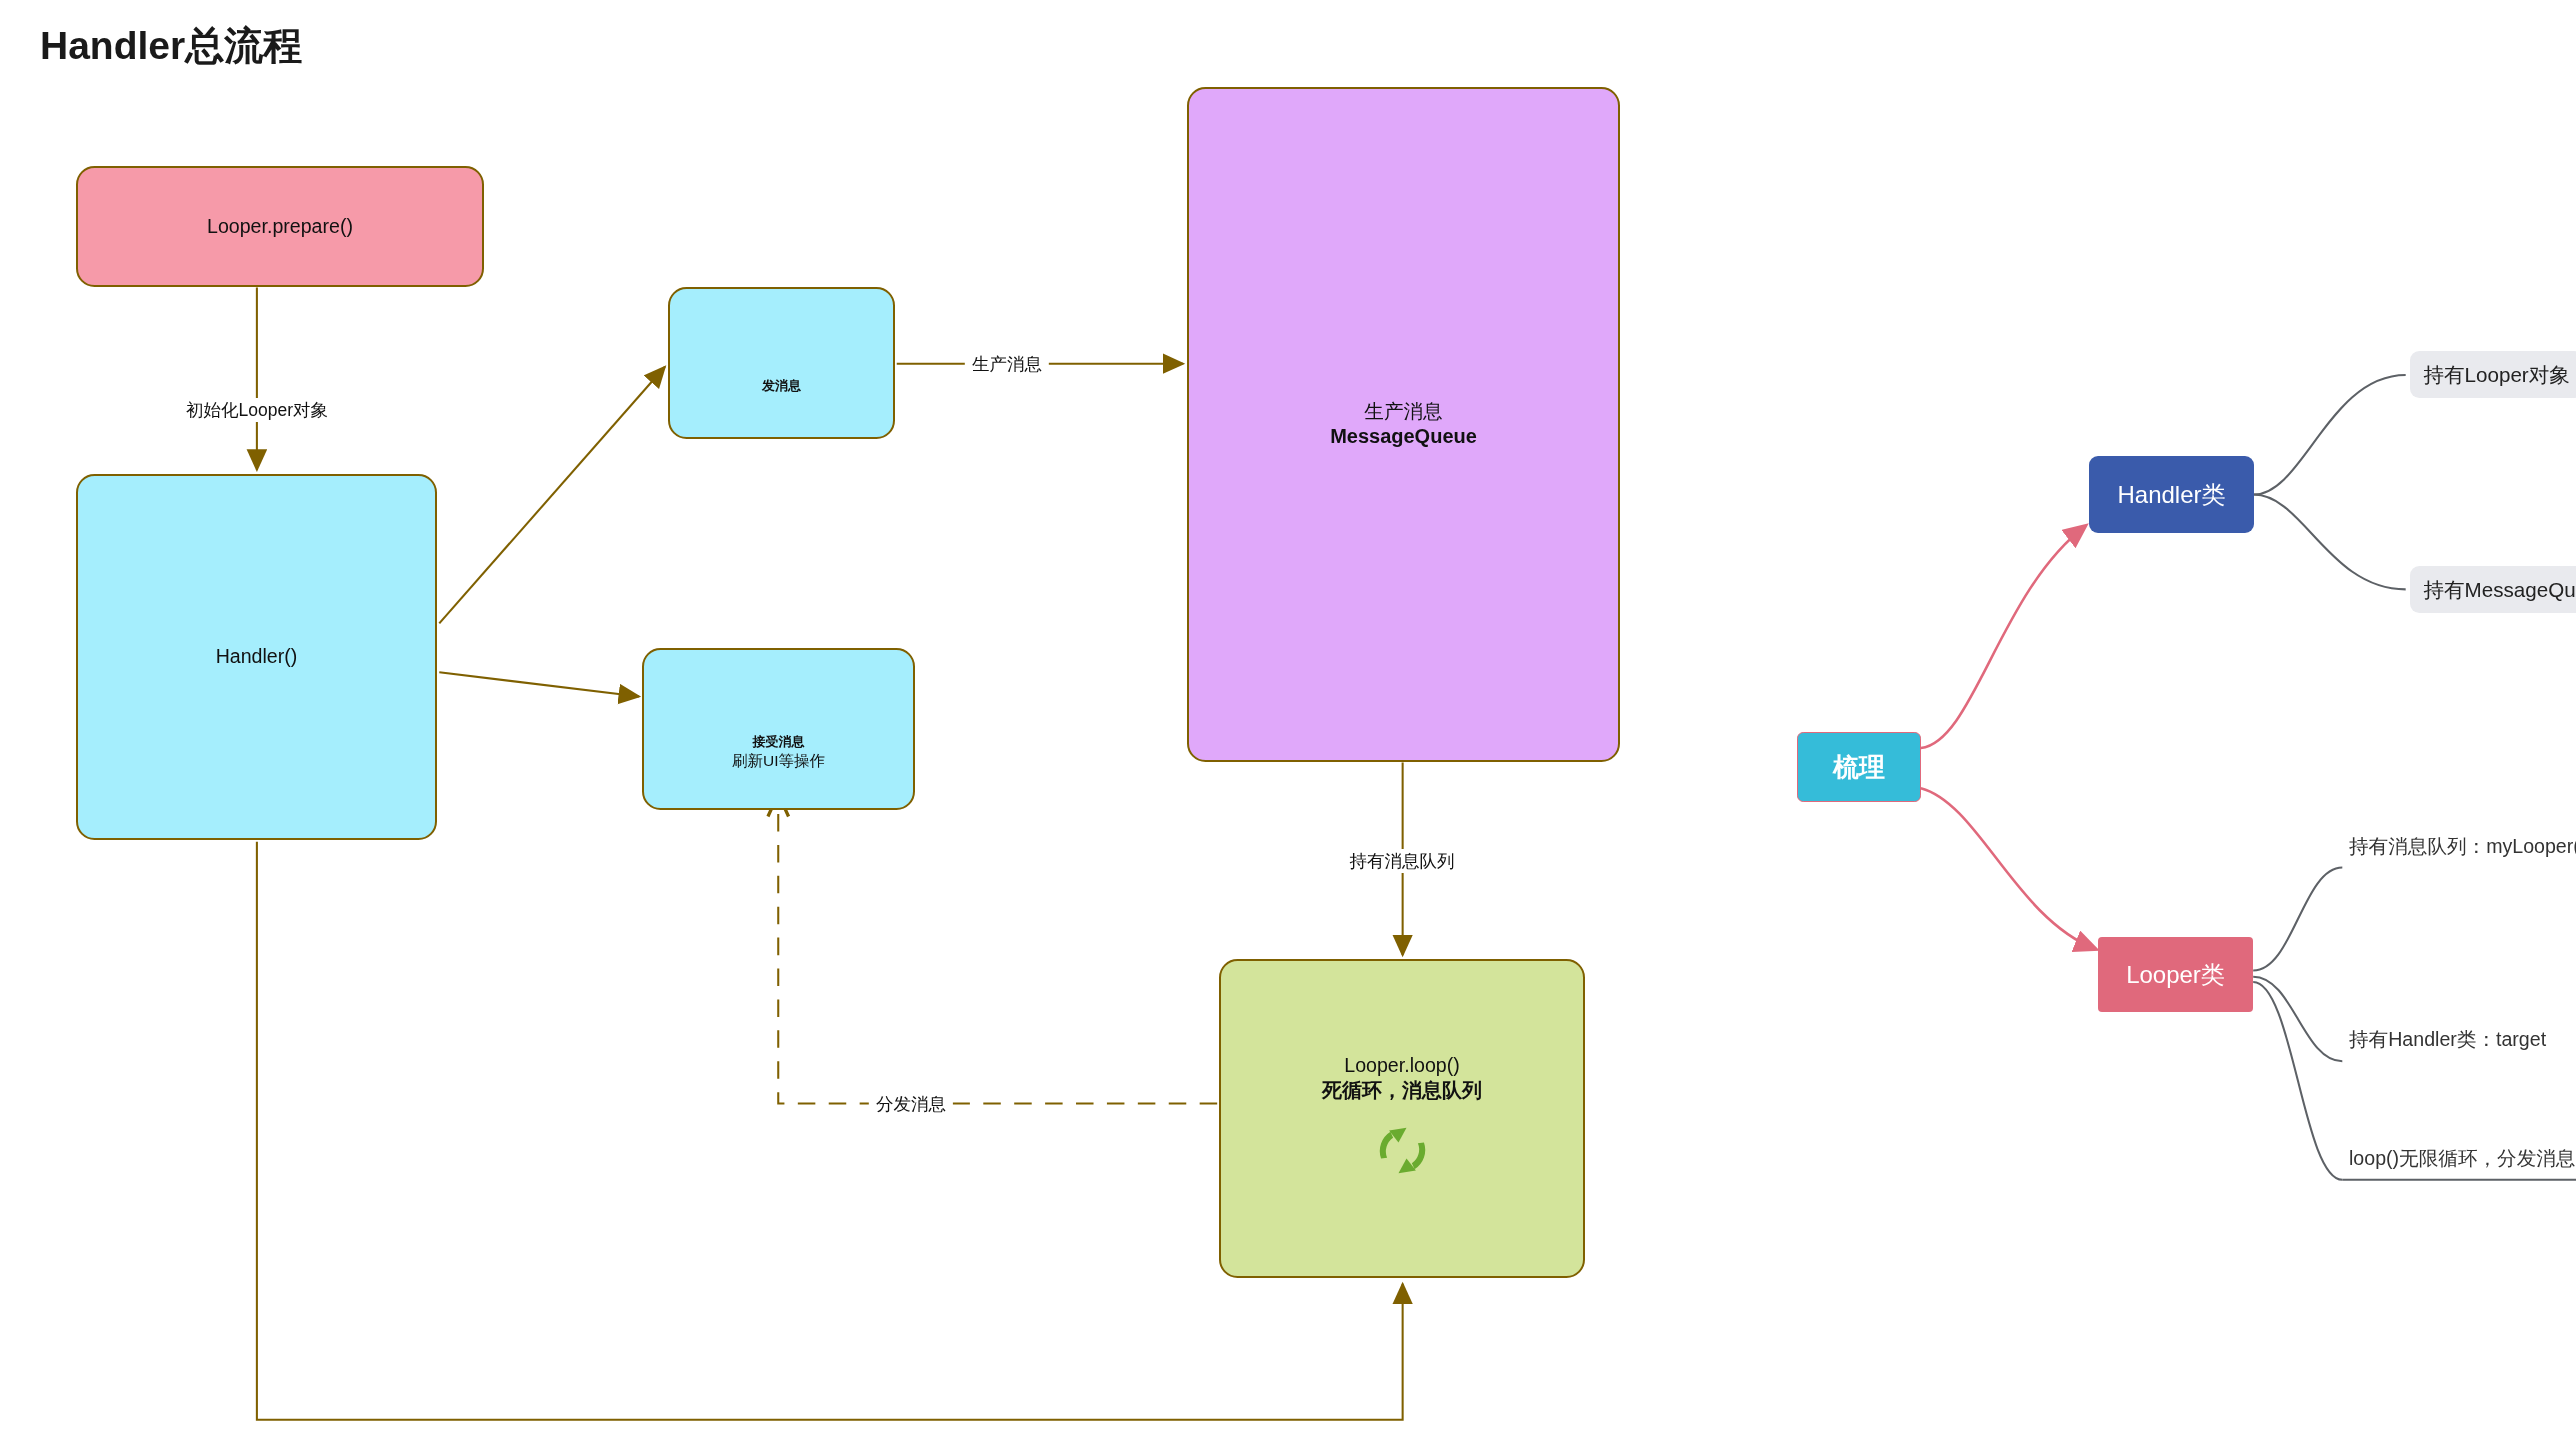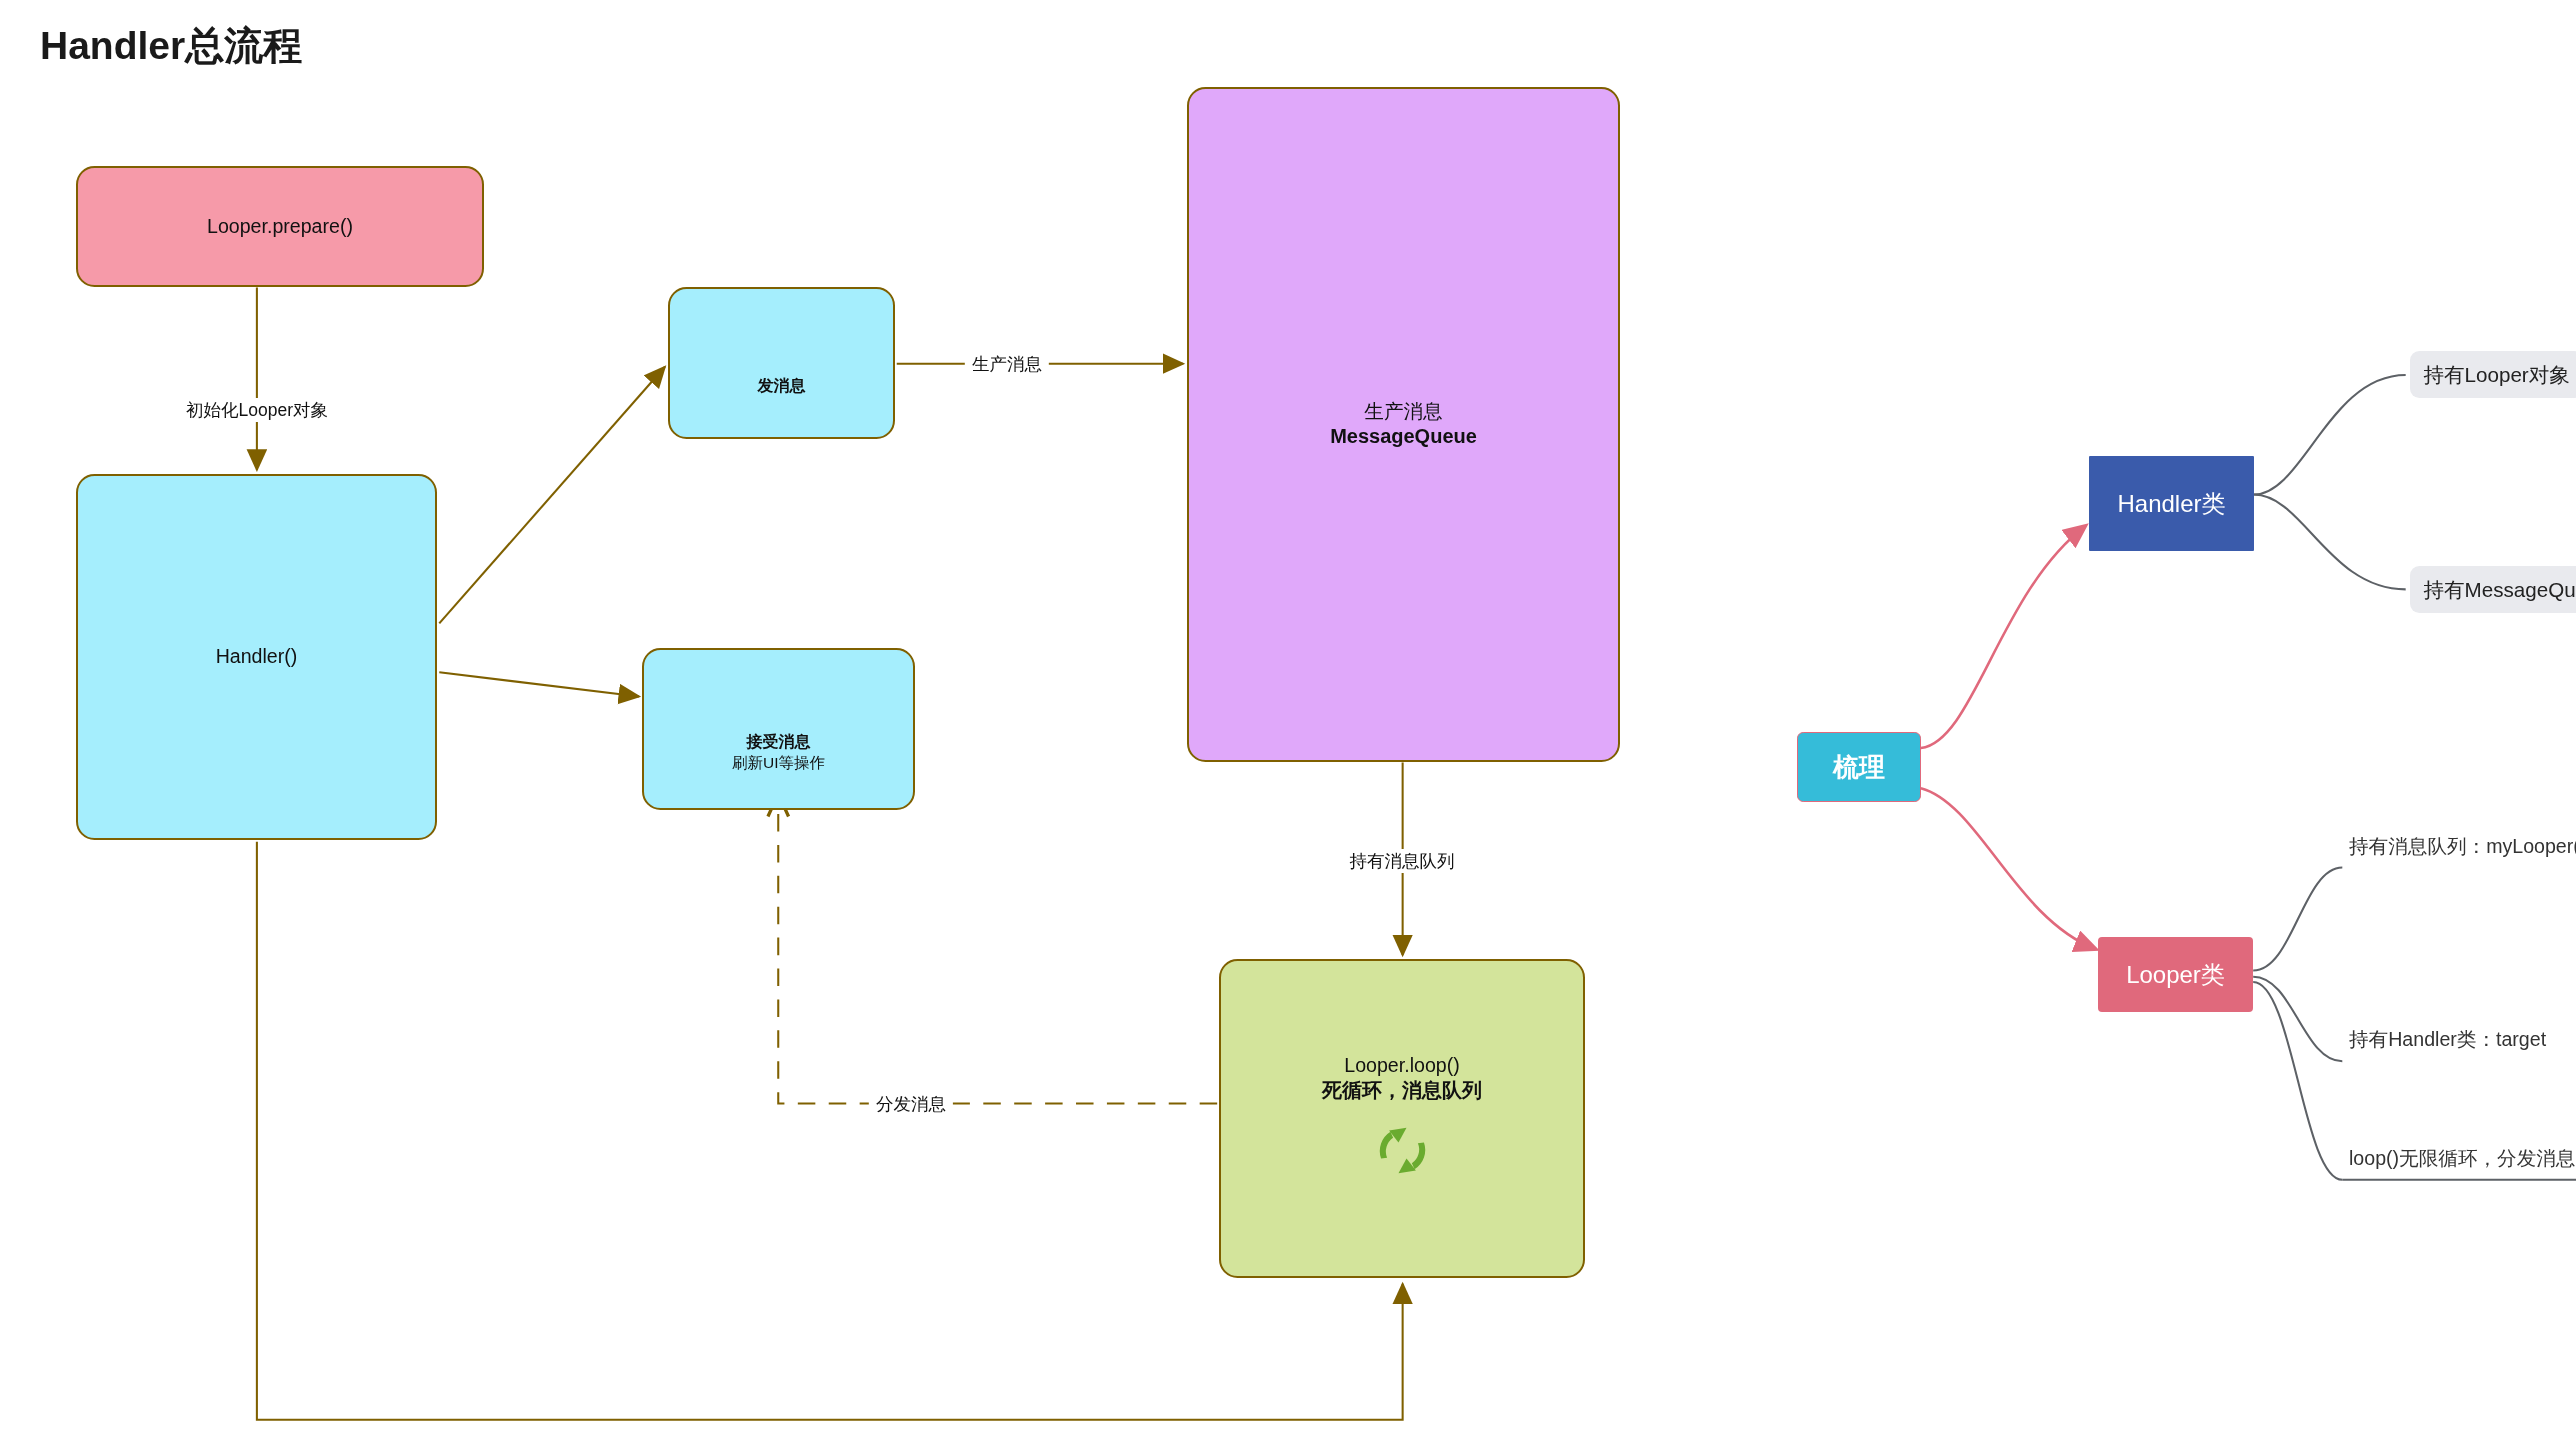--- a/index.html
+++ b/index.html
@@ -15,21 +15,21 @@
 
   
   .fbox{
     position:absolute;box-sizing:border-box;
     border:2.1px solid #7f6000;border-radius:18.5px;
     display:flex;flex-direction:column;align-items:center;justify-content:center;
     text-align:center;color:#111;line-height:1.28;
   }
   .fbox .l1{font-size:19.6px;}
   .fbox .l2{font-size:20px;font-weight:bold;}
-  .fbox.bold .l1{font-weight:bold;font-size:16px;margin-top:47px;}
+  .fbox.bold .l1{font-weight:bold;font-size:13px;margin-top:47px;}
   .fbox.bold .l2{font-weight:normal;font-size:15.5px;}
 
   #box-prepare{left:76px;top:166px;width:408px;height:121px;background:#f69aa9;}
   #box-handler{left:76px;top:474px;width:361px;height:366px;background:#a5eefd;}
   #box-send   {left:668px;top:287px;width:227px;height:152px;background:#a5eefd;}
   #box-recv   {left:642px;top:648px;width:273px;height:162px;background:#a5eefd;}
   #box-queue  {left:1187px;top:87px;width:433px;height:675px;background:#e0a8fa;}
   #box-loop   {left:1219px;top:959px;width:366px;height:319px;background:#d3e49b;}
 
   
@@ -47,21 +47,21 @@
   
   .mnode{
     position:absolute;box-sizing:border-box;display:flex;align-items:center;justify-content:center;
     white-space:nowrap;text-align:center;
   }
   #mm-root{
     left:1797px;top:732px;width:124px;height:70px;background:#35bcd9;border:1.5px solid #e0697c;
     border-radius:6.2px;color:#fff;font-size:26px;font-weight:bold;
   }
   #mm-handler{
-    left:2089px;top:456px;width:165px;height:95px;background:#3a5bab;border-radius:1px;
+    left:2089px;top:456px;width:165px;height:77px;background:#3a5bab;border-radius:9px;
     color:#fff;font-size:24px;
   }
   #mm-looper{
     left:2098px;top:937px;width:155px;height:75px;background:#e0697c;border-radius:4px;
     color:#fff;font-size:24px;
   }
   .mchip{
     position:absolute;box-sizing:border-box;display:flex;align-items:center;justify-content:center;
     background:#e9eaee;border-radius:9.3px;color:#222;font-size:20.6px;white-space:nowrap;
     padding:0 13.4px;

